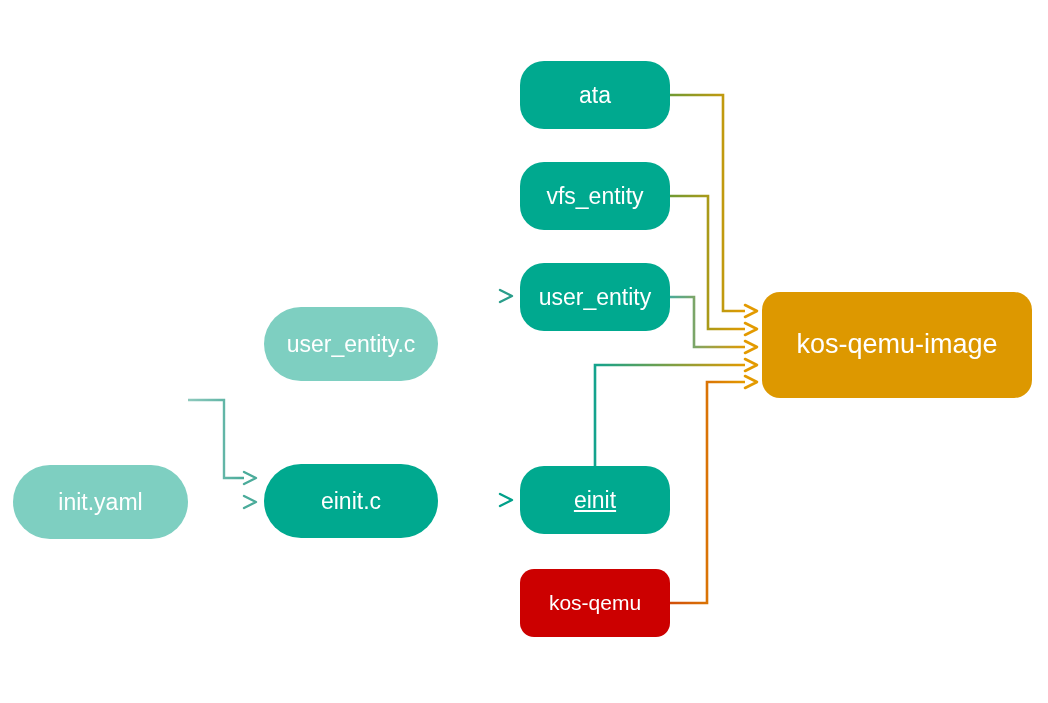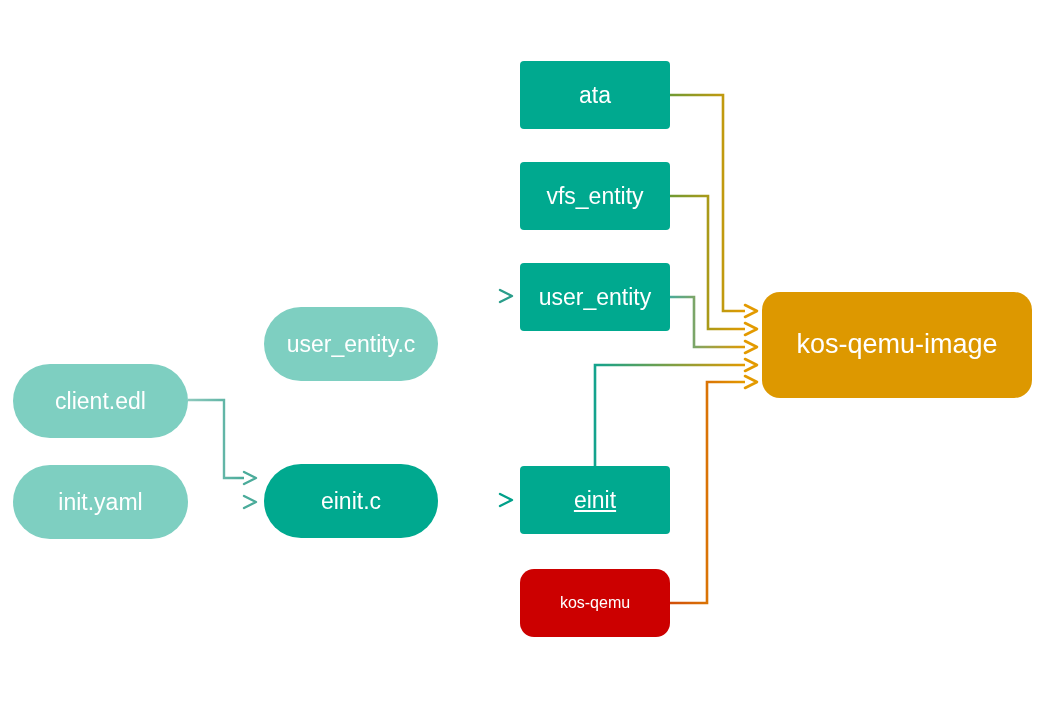--- a/index.html
+++ b/index.html
@@ -43,31 +43,31 @@
   }
   
   .node.source {
     background: #7ecfc1;
     border-radius: 38px;
     font-size: 23px;
   }
   
   .node.binary {
     background: #00a98f;
-    border-radius: 4px;
+    border-radius: 24px;
     font-size: 23px;
   }
   .node.binary.soft {
     border-radius: 38px;
   }
   
   .node.emulator {
     background: #cc0000;
     border-radius: 14px;
-    font-size: 16px;
+    font-size: 21px;
   }
   
   .node.image {
     background: #dd9800;
     border-radius: 18px;
     font-size: 27px;
     text-align: right;
   }
 </style>
 </head>
@@ -182,23 +182,20 @@
   </div>
 
   <div class="node source" style="left:264px; top:259px; width:174px; height:74px;margin-top:48px;">
     <span class="node-label">user_entity.c</span>
   </div>
 
   <div class="node binary soft" style="left:264px; top:464px; width:174px; height:74px;">
     <span class="node-label">einit.c</span>
   </div>
 
-  <div class="node source" style="left:13px; top:364px; width:175px; height:74px;">
-    <span class="node-label">client.edl</span>
-  </div>
 
   <div class="node source" style="left:13px; top:465px; width:175px; height:74px;">
     <span class="node-label">init.yaml</span>
   </div>
 
   <div class="node image" style="left:762px; top:292px; width:270px; height:106px;">
     <span class="node-label">kos-qemu-image</span>
   </div>
 
 </div>

